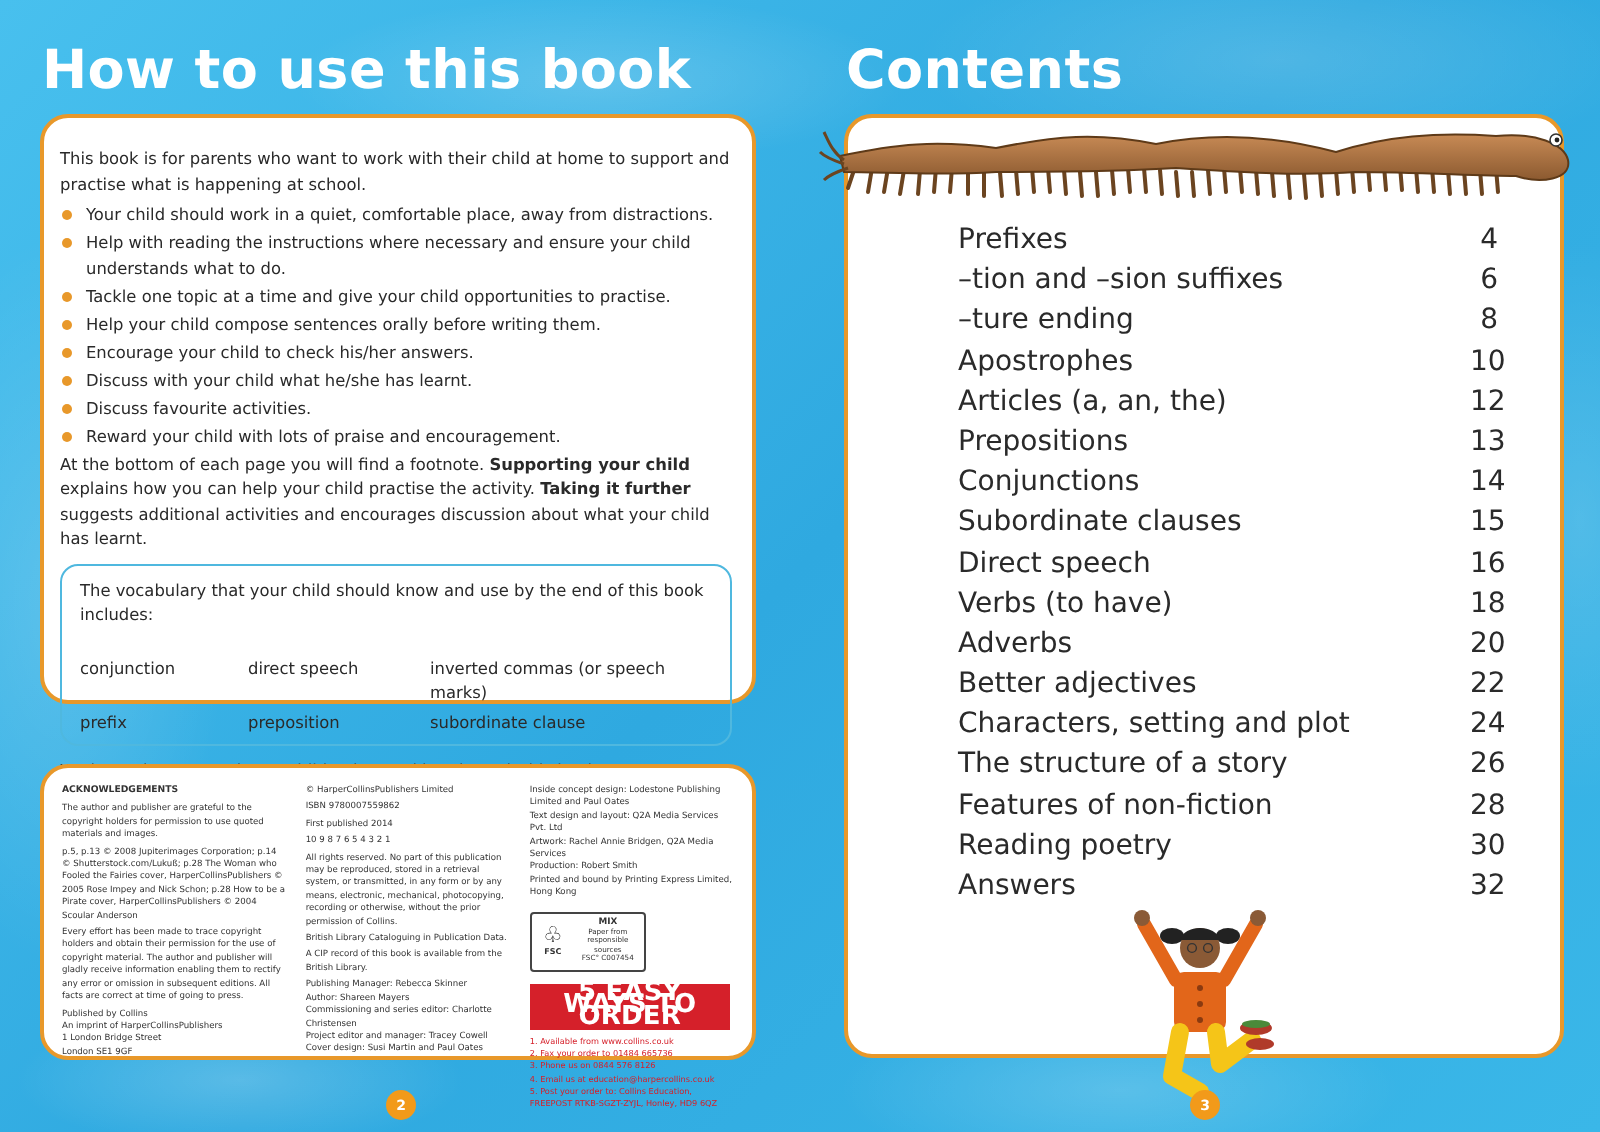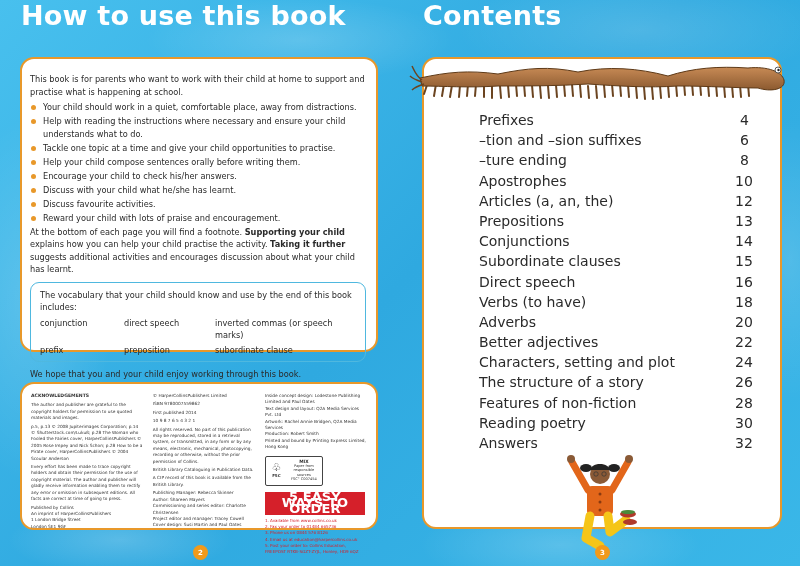--- a/index.html
+++ b/index.html
@@ -15,41 +15,41 @@
     background:
       radial-gradient(ellipse 220px 60px at 300px 40px, rgba(255,255,255,0.18), transparent 70%),
       radial-gradient(ellipse 260px 80px at 640px 30px, rgba(255,255,255,0.15), transparent 70%),
       radial-gradient(ellipse 120px 260px at 30px 300px, rgba(255,255,255,0.16), transparent 70%),
       radial-gradient(ellipse 160px 50px at 120px 540px, rgba(255,255,255,0.2), transparent 70%),
       radial-gradient(ellipse 200px 60px at 560px 545px, rgba(255,255,255,0.18), transparent 70%),
       radial-gradient(ellipse 90px 200px at 790px 260px, rgba(255,255,255,0.14), transparent 70%),
       linear-gradient(135deg, #48c0ee 0%, #2fa9e0 50%, #3ab7e8 100%);
   }
   .page-title {
-    position: absolute; top: 0;
+    position: absolute; top: 20px;
     font-family: "DejaVu Sans", sans-serif;
     font-weight: bold; font-size: 27px; color: #fff;
     letter-spacing: 0.2px;
   }
   .panel {
     position: absolute; background: #fff;
     border: 2.5px solid #e8982a; border-radius: 14px;
   }
   
   #howto { left: 20px; top: 57px; width: 358px; height: 295px; padding: 14px 11px 0 8px; font-size: 8.2px; line-height: 12.5px; }
   #howto p { margin-bottom: 3px; }
   .sec-head { color: #e8982a; font-weight: bold; font-size: 8.6px; margin: 2px 0 1px; }
   ul.tips { list-style: none; }
   ul.tips li { position: relative; padding-left: 13px; margin-bottom: 1.5px; }
   ul.tips li .dot { position: absolute; left: 1px; top: 4px; width: 5px; height: 5px; border-radius: 50%; background: #e8982a; }
   .vocab {
     border: 1.3px solid #4fb8df; border-radius: 9px;
     margin: 6px -1px 6px 0; padding: 6px 8px 5px 9px;
   }
-  .vocab-grid { display: grid; grid-template-columns: 84px 91px auto; row-gap: 2px; margin-top: 3px; }
+  .vocab-grid { display: grid; grid-template-columns: 84px 91px auto; row-gap: 2px; margin-top: 14px; }
   
   #ack { left: 20px; top: 382px; width: 358px; height: 148px; padding: 9px 9px 0 9px; font-size: 4.3px; line-height: 6.4px; color: #333; display: flex; gap: 10px; }
   #ack .col1 { width: 115px; }
   #ack .col2 { width: 105px; }
   #ack .col3 { width: 105px; }
   #ack p { margin-bottom: 2px; }
   #ack .ack-title { font-weight: bold; font-size: 4.6px; margin-bottom: 3px; }
   .fsc {
     width: 58px; height: 30px; border: 0.8px solid #444; border-radius: 2px;
     margin: 5px 0 6px 0; display: flex; align-items: center; padding: 2px; gap: 3px; font-size: 3.6px; line-height: 4.4px; text-align: center;

